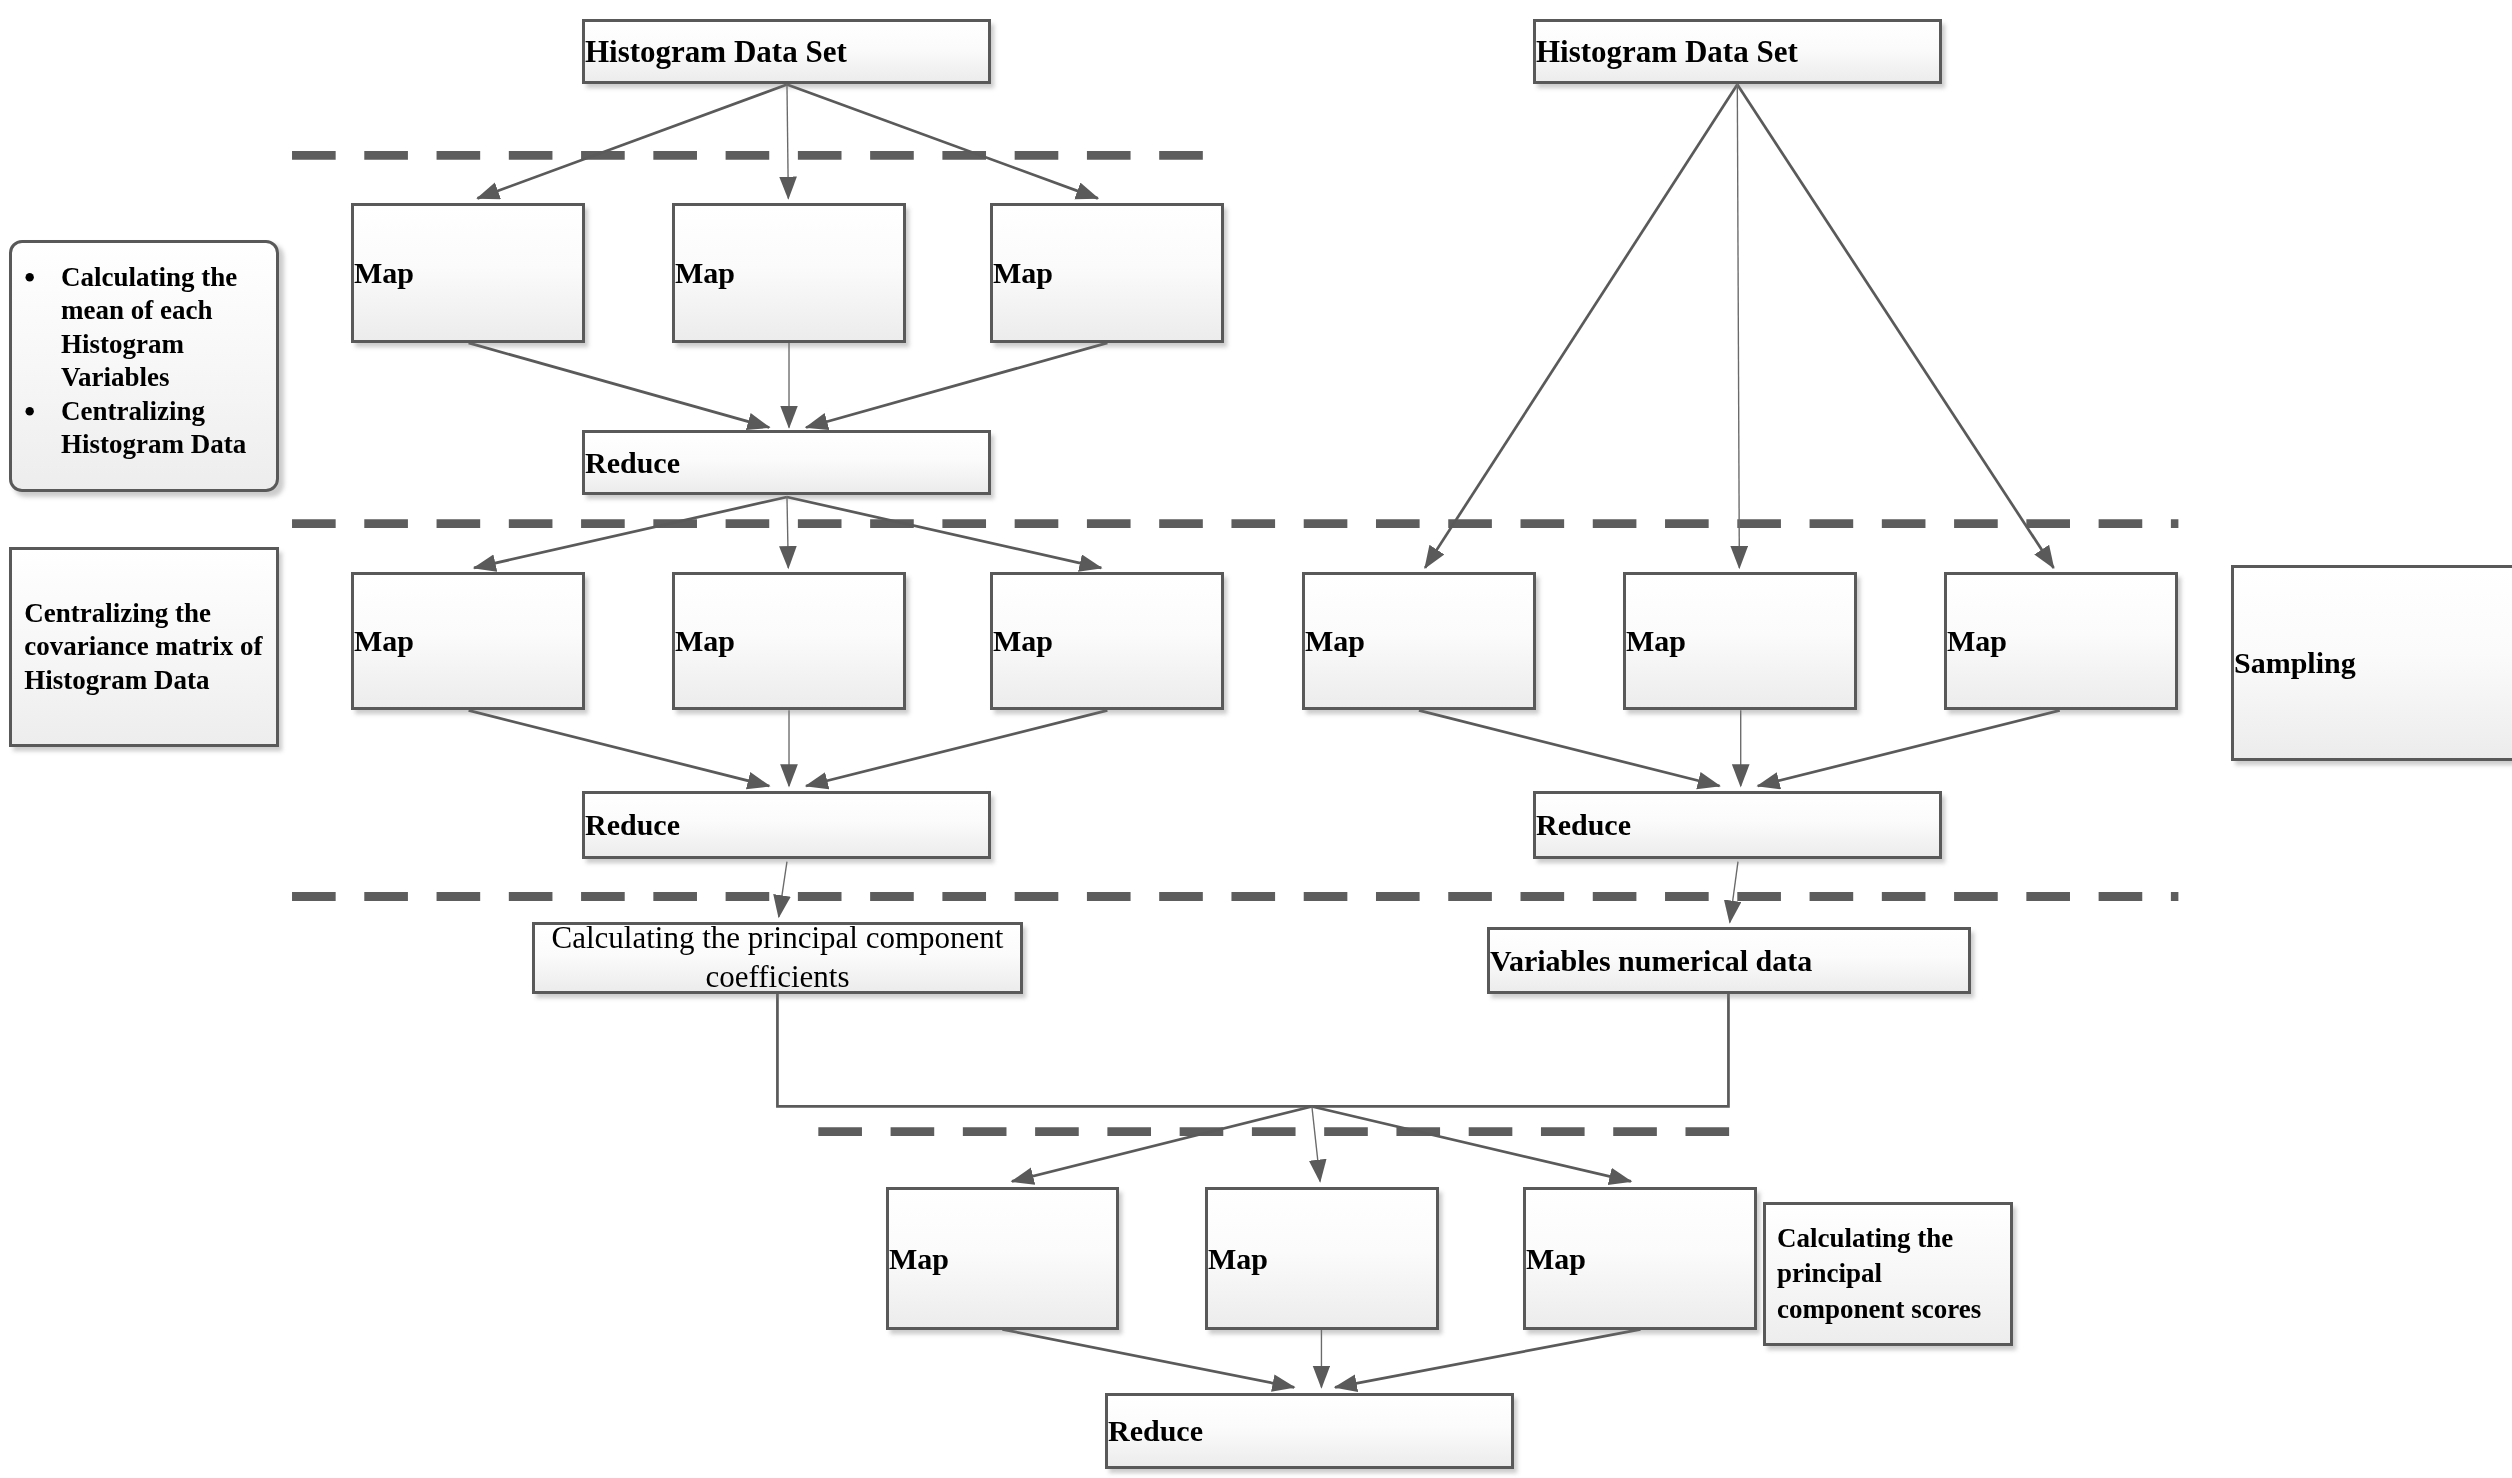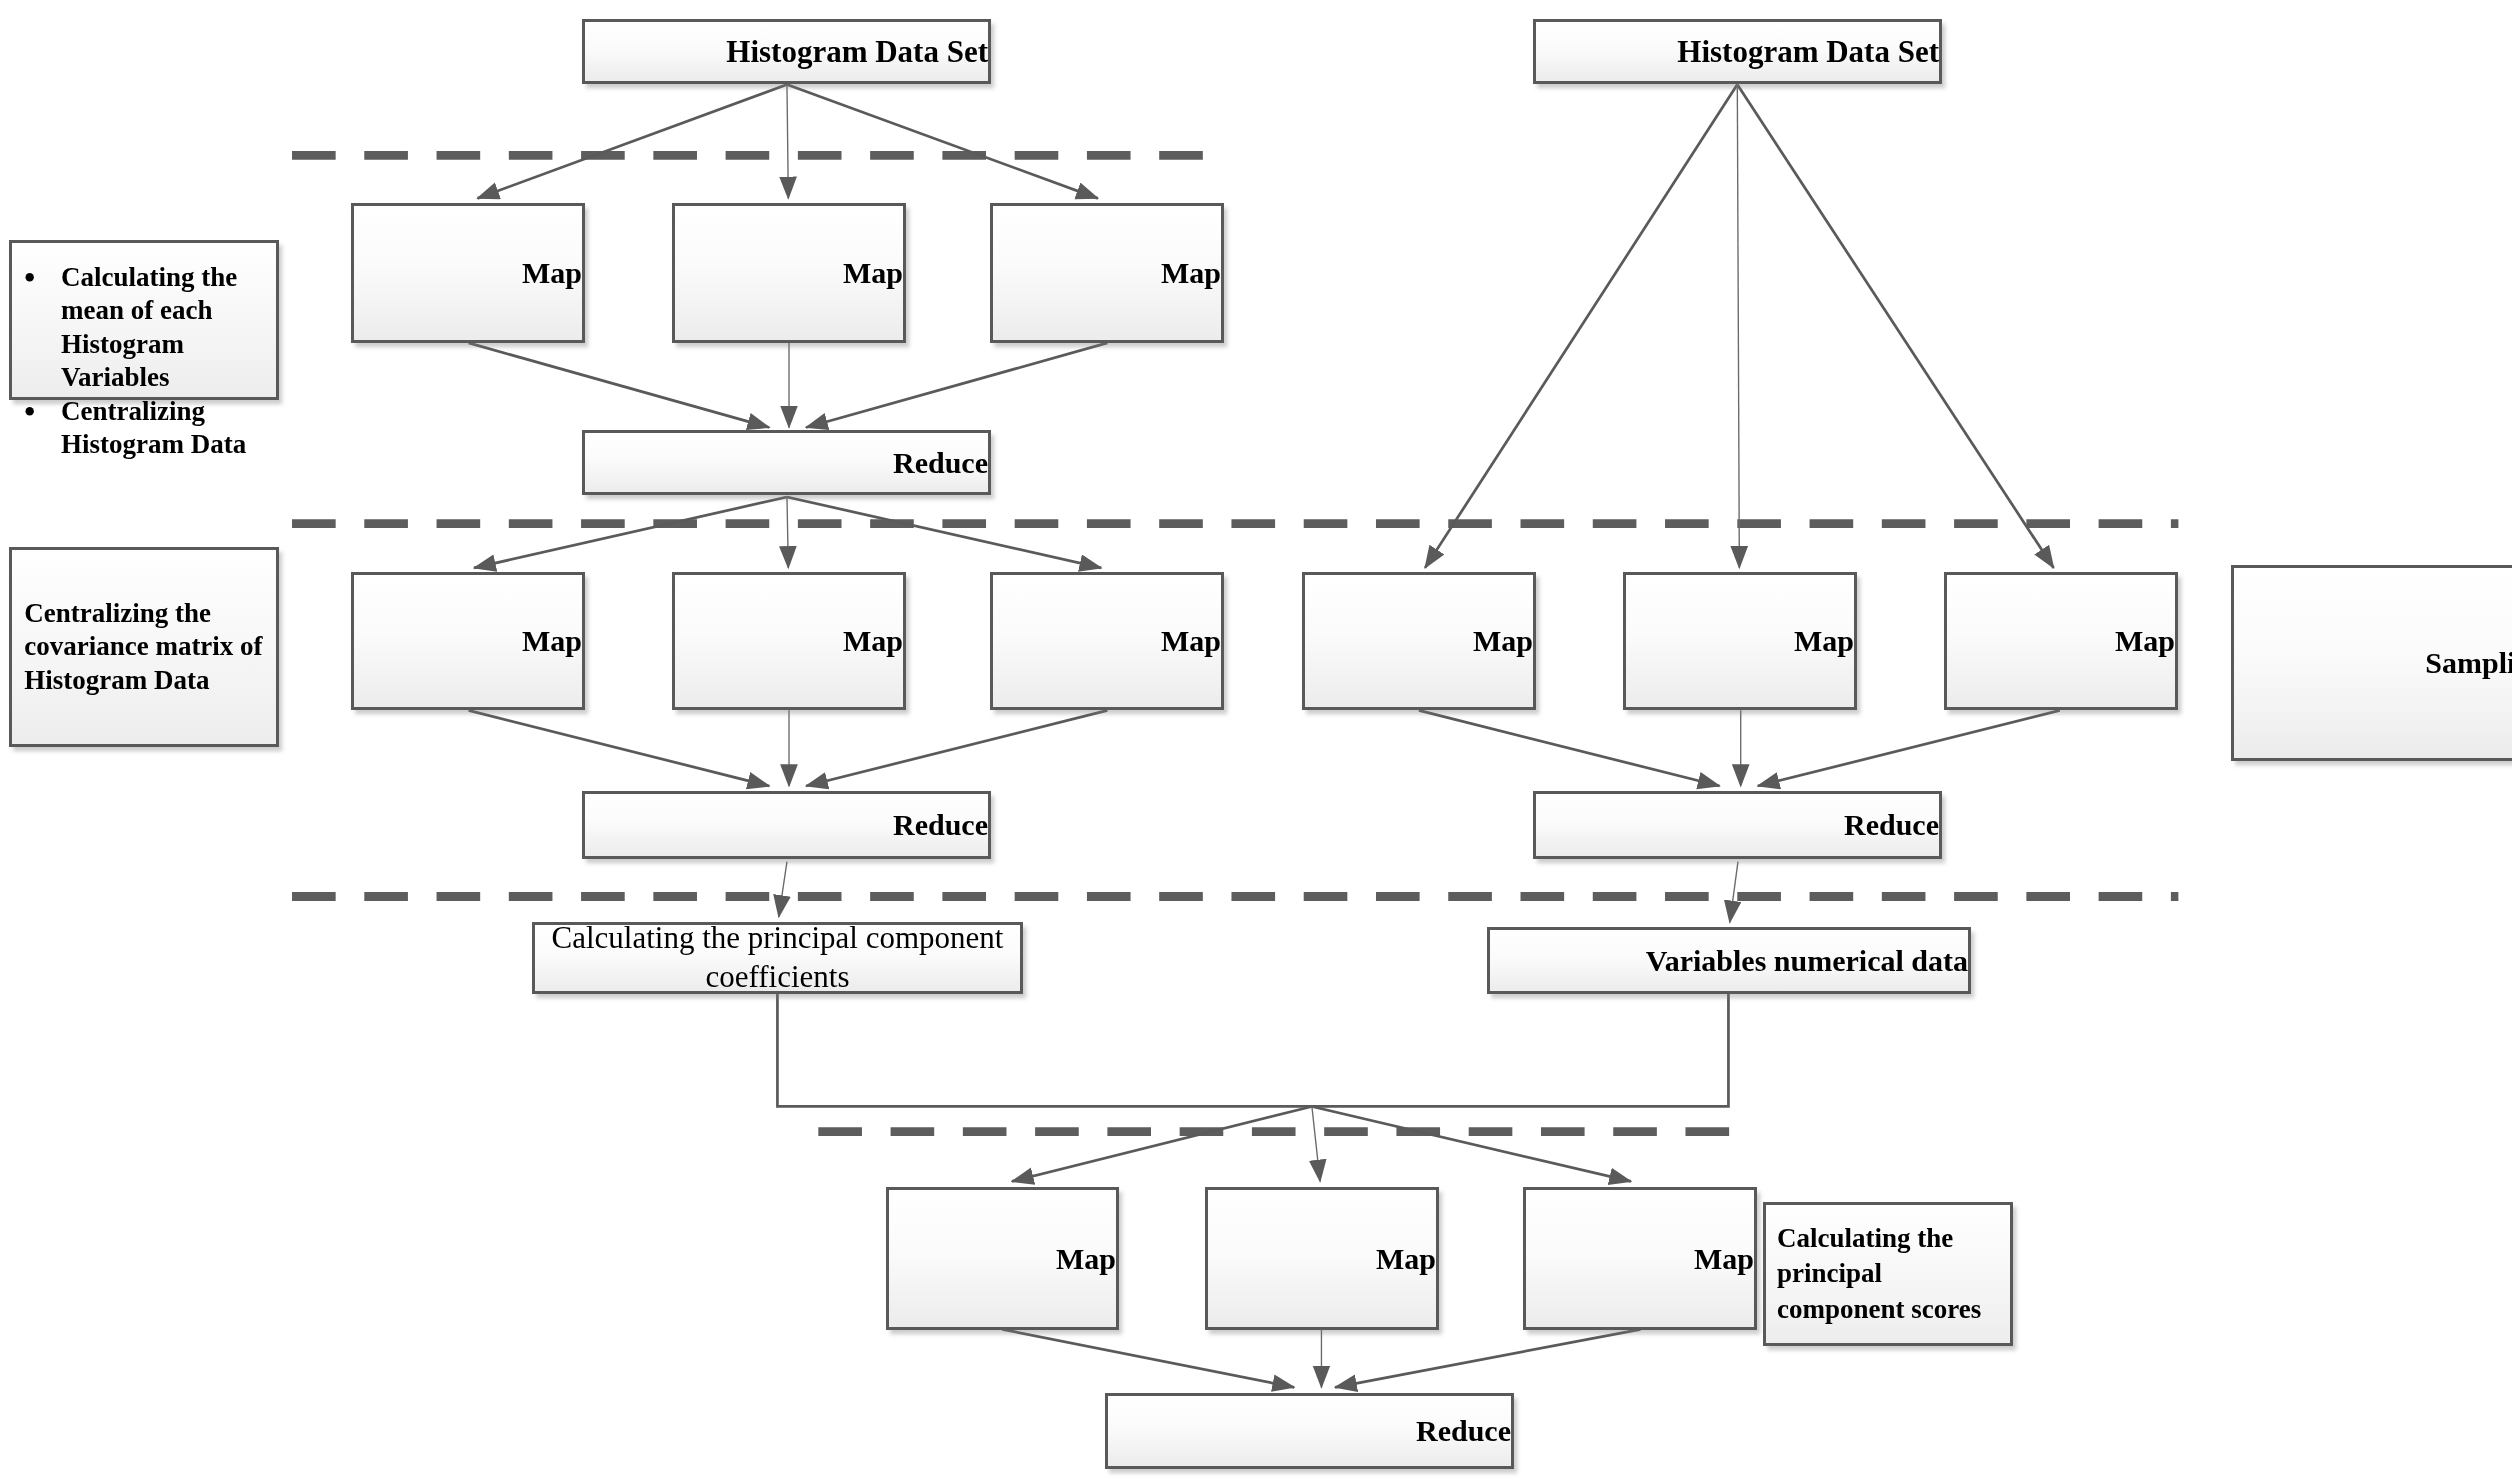--- a/index.html
+++ b/index.html
@@ -11,21 +11,21 @@
     color:#000000;
     overflow:hidden;
   }
   .wires{position:absolute;left:0;top:0;width:2512px;height:1478px;}
   .node{
     position:absolute;
     box-sizing:border-box;
     border:3.4px solid #595959;
     background:linear-gradient(180deg,#ffffff 0%,#fbfbfb 45%,#ececec 100%);
     box-shadow:4.1px 4.8px 4.1px rgba(120,120,120,0.38);
-    display:flex;align-items:center;justify-content:flex-end;
+    display:flex;align-items:center;justify-content:flex-start;
     text-align:center;
     font-weight:bold;
   }
   .node-label{font-size:30px;font-weight:bold;}
   .big-label{font-size:31px;font-weight:bold;}
   .annotation{
     position:absolute;
     box-sizing:border-box;
     border:3.4px solid #595959;
     background:linear-gradient(180deg,#ffffff 0%,#f7f7f7 50%,#ededed 100%);
@@ -106,21 +106,21 @@
     </g>
   </svg>
 
   <div class="node" style="left:582px;top:19px;width:409px;height:65px;">
     <span class="big-label">Histogram Data Set</span>
   </div>
   <div class="node" style="left:1533px;top:19px;width:409px;height:65px;">
     <span class="big-label">Histogram Data Set</span>
   </div>
 
-  <div class="annotation" style="left:8.9px;top:240px;width:270px;height:160px;">
+  <div class="annotation" style="left:8.9px;top:240px;width:270px;height:252px;border-radius:13px;">
     <ul class="bullet-list">
       <li>Calculating the mean of each Histogram Variables</li>
       <li>Centralizing Histogram Data</li>
     </ul>
   </div>
 
   <div class="node" style="left:351px;top:203px;width:234px;height:140px;">
     <span class="node-label">Map</span>
   </div>
   <div class="node" style="left:672px;top:203px;width:234px;height:140px;">

